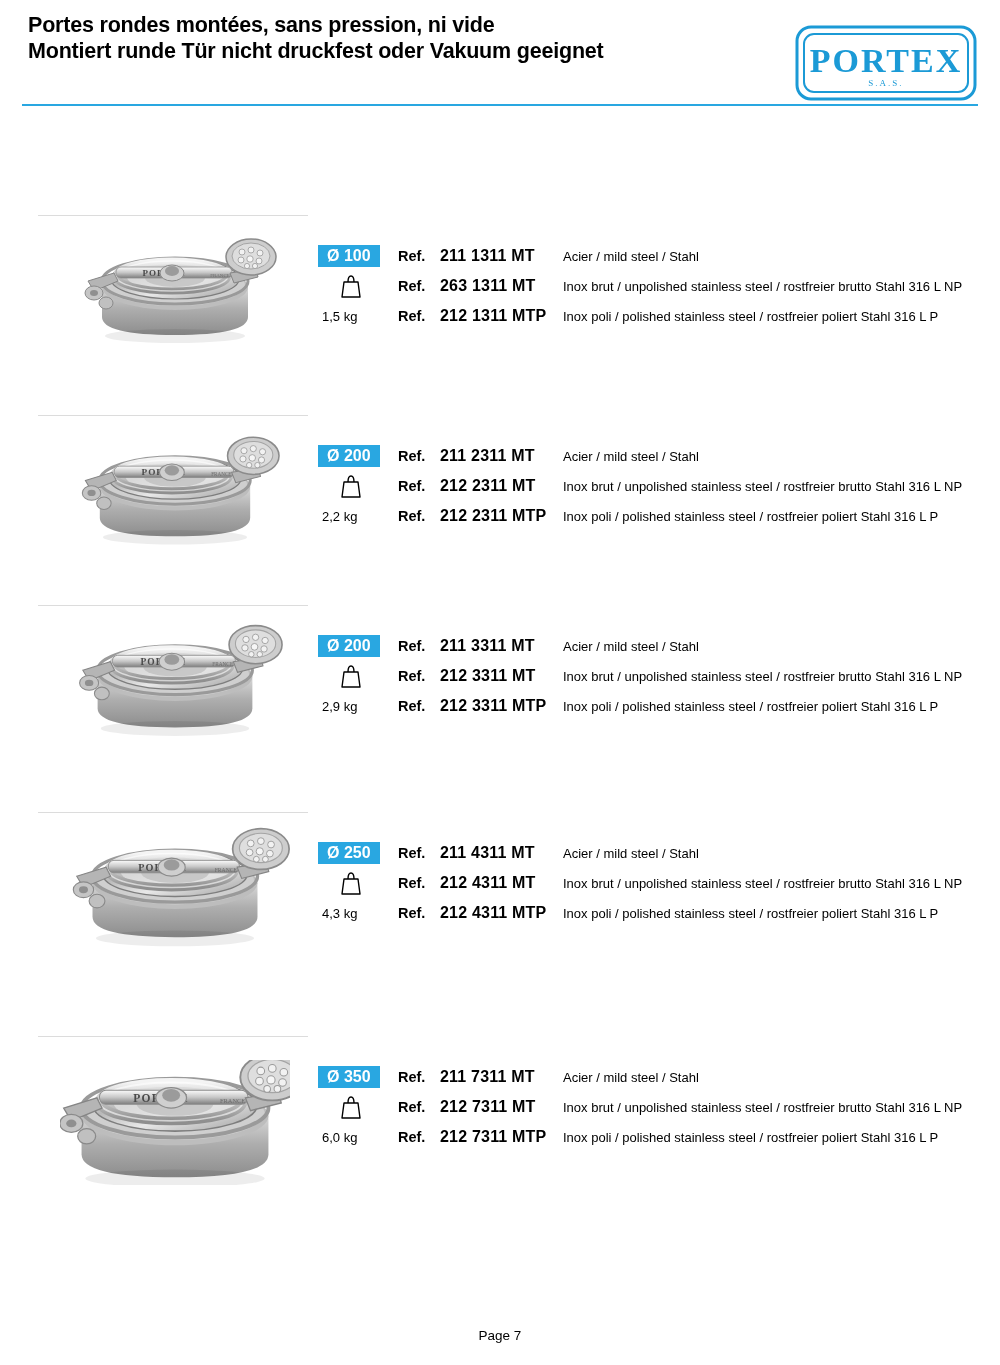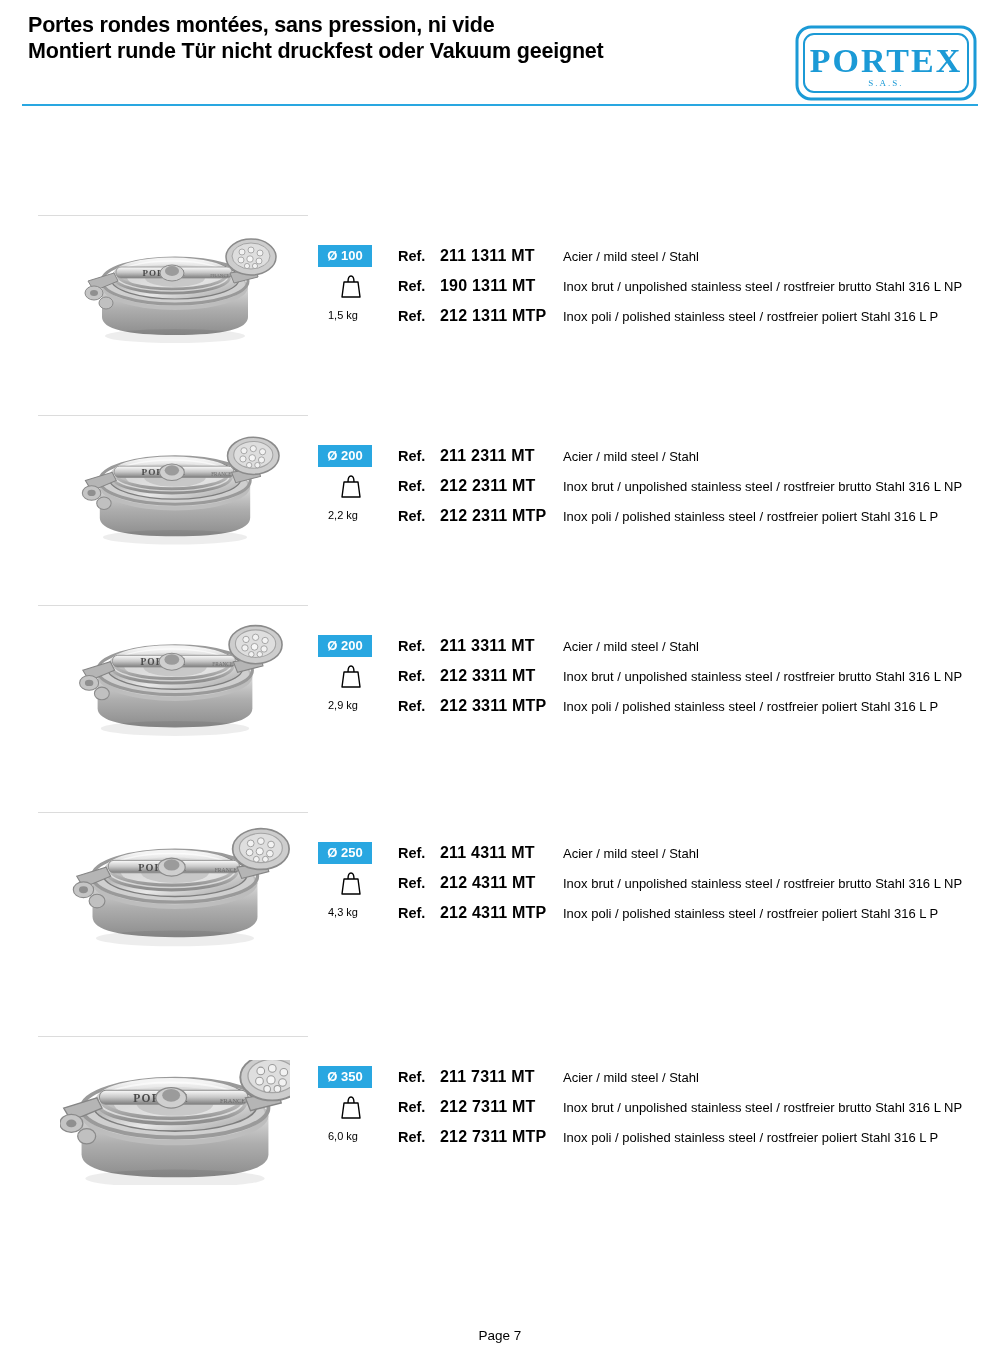--- a/index.html
+++ b/index.html
@@ -82,21 +82,21 @@
     left: 318px;
     top: 0;
     width: 640px;
   }
 
   .badge {
     display: inline-block;
     background: #29a7e1;
     color: #ffffff;
     font-weight: bold;
-    font-size: 13px;
+    font-size: 16px;
     padding: 3px 9px 4px 9px;
     line-height: 15px;
     min-width: 54px;
     text-align: center;
     box-sizing: border-box;
   }
 
   .lines {
     position: absolute;
     left: 0;
@@ -131,23 +131,23 @@
   }
   .col-desc {
     position: absolute;
     left: 245px;
     top: 4px;
     font-size: 13px;
     white-space: nowrap;
   }
   .weight {
     position: absolute;
-    left: 10px;
+    left: 4px;
     top: 4px;
-    font-size: 11px;
+    font-size: 13px;
   }
   .weight-icon {
     position: absolute;
     left: 22px;
     top: -2px;
   }
 
   
   .footer {
     position: absolute;
@@ -263,21 +263,21 @@
           </div>
           <div class="line-item">
             <div class="col-left">
               <span class="weight-icon">
     <svg width="22" height="26" viewBox="0 0 22 26" xmlns="http://www.w3.org/2000/svg">
       <path d="M4 9 L18 9 L20 24 L2 24 Z" fill="none" stroke="#000000" stroke-width="1.4" stroke-linejoin="round"></path>
       <path d="M8 9 Q8 3 11 3 Q14 3 14 9" fill="none" stroke="#000000" stroke-width="1.4"></path>
     </svg></span>
             </div>
             <span class="col-ref">Ref.</span>
-            <span class="col-code">190 1311 MT</span>
+            <span class="col-code">263 1311 MT</span>
             <span class="col-desc">Inox brut / unpolished stainless steel / rostfreier brutto Stahl 316 L NP</span>
           </div>
           <div class="line-item">
             <div class="col-left">
               <span class="weight">1,5 kg</span>
             </div>
             <span class="col-ref">Ref.</span>
             <span class="col-code">212 1311 MTP</span>
             <span class="col-desc">Inox poli / polished stainless steel / rostfreier poliert Stahl 316 L P</span>
           </div>

